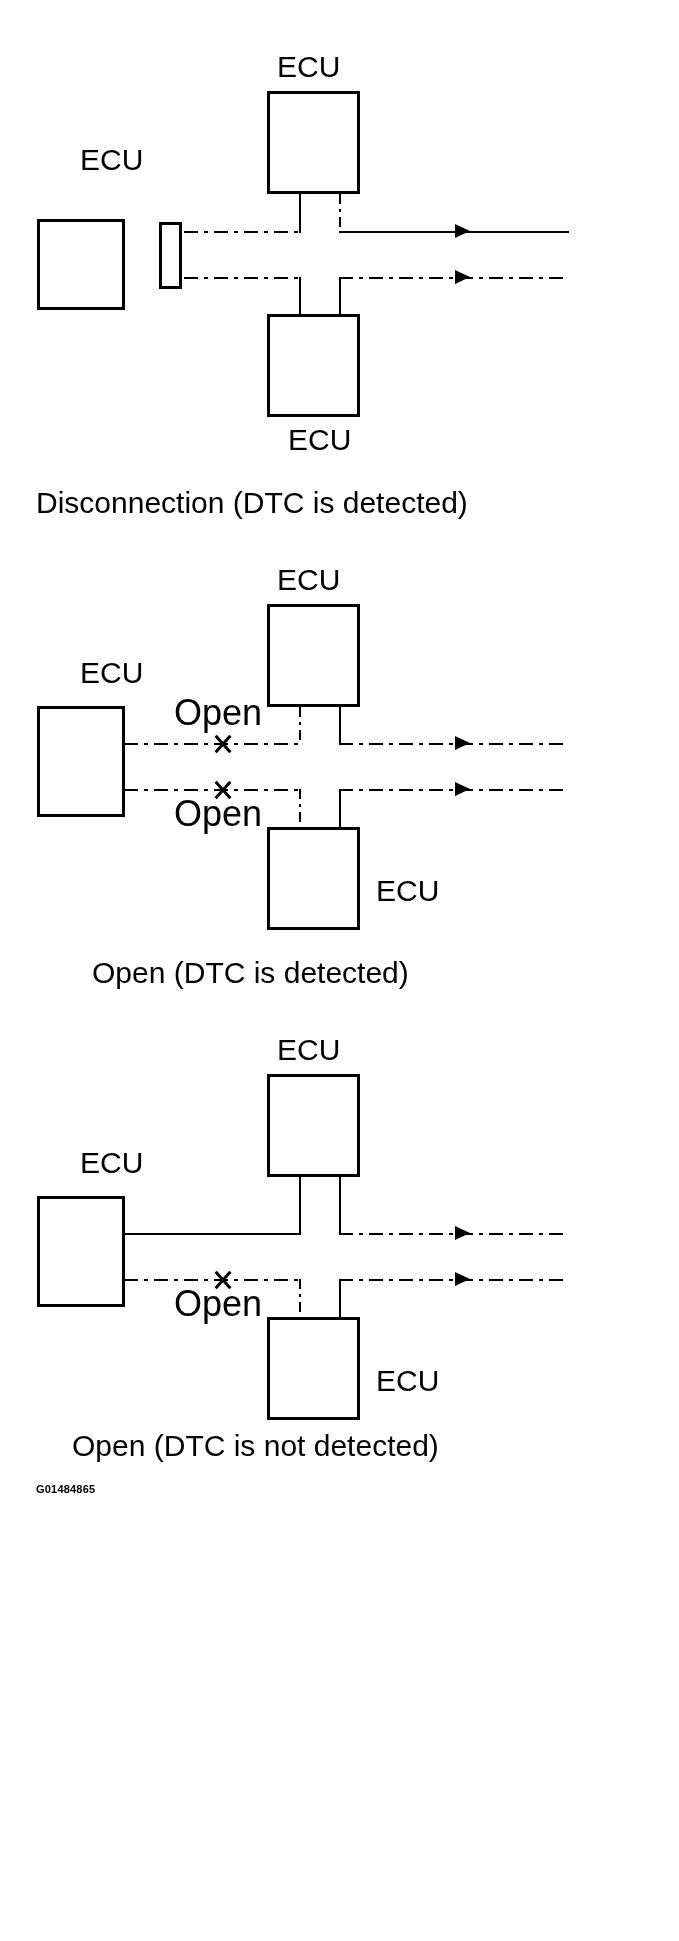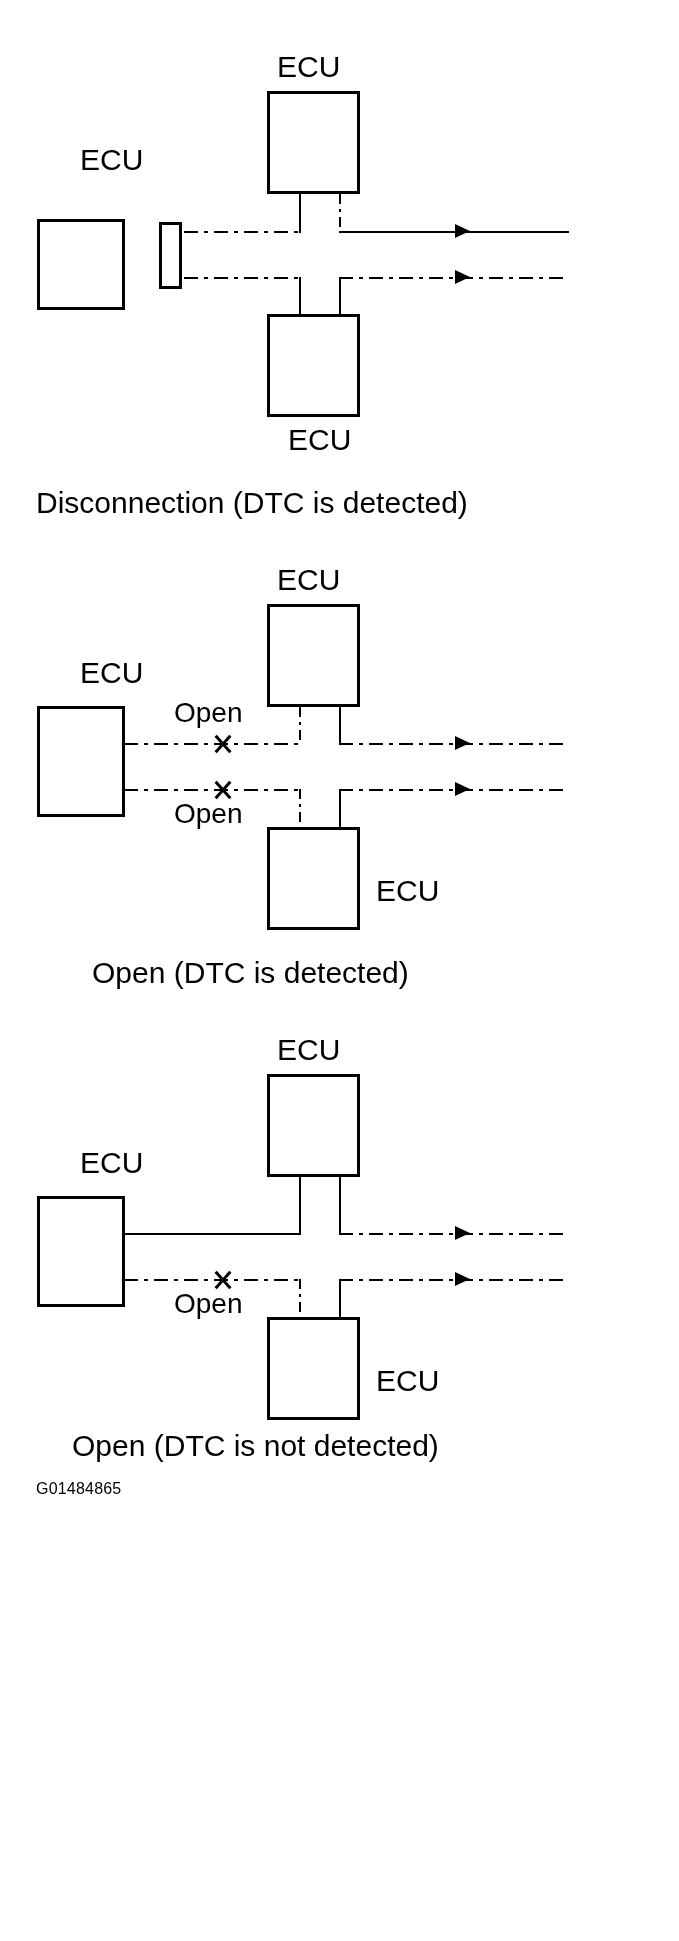--- a/index.html
+++ b/index.html
@@ -8,22 +8,22 @@
     font-family:"Liberation Sans", sans-serif;
     color:#000;-webkit-font-smoothing:none;
   }
   .stage{position:absolute;left:0;top:0;width:679px;height:1527px;}
 
   
   .blk{position:absolute;border:3px solid #000;background:#fff;box-sizing:border-box;}
   .conn{position:absolute;border:3px solid #000;background:#fff;box-sizing:border-box;}
   .lbl{position:absolute;font-size:30px;line-height:30px;white-space:nowrap;letter-spacing:0px;}
   .cap{position:absolute;font-size:30px;line-height:32px;white-space:nowrap;}
-  .figid{position:absolute;font-size:16px;line-height:16px;white-space:nowrap;letter-spacing:.2px;}
-  .openlbl{position:absolute;font-size:28px;line-height:28px;white-space:nowrap;}
+  .figid{position:absolute;font-size:11px;line-height:16px;white-space:nowrap;letter-spacing:.2px;font-weight:bold;}
+  .openlbl{position:absolute;font-size:36px;line-height:28px;white-space:nowrap;}
 
   
   .hw{position:absolute;height:0;border-top:2px solid #000;}
   
   .hwd{position:absolute;height:2px;
        background-image:linear-gradient(to right,#000 0 14px,transparent 14px 20px,#000 20px 24px,transparent 24px 30px);
        background-size:30px 2px;background-repeat:repeat-x;}
   
   .vw{position:absolute;width:0;border-left:2px solid #000;}
   

